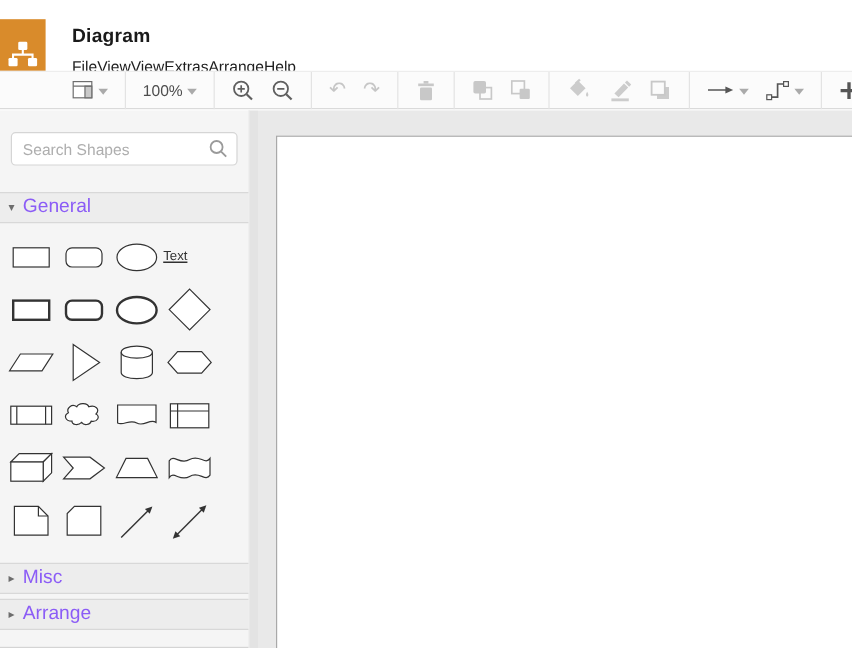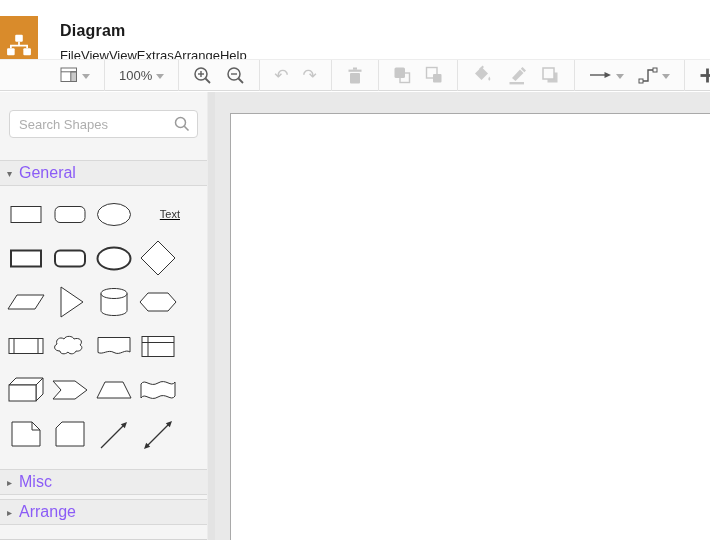--- a/index.html
+++ b/index.html
@@ -49,21 +49,21 @@
                     border-bottom:1px solid #d8d8d8; display:flex; align-items:center;
                     padding-left:7px; cursor:default; }
   .section-header .tri { font-size:10px; color:#6d6d6d; width:12px; }
   .section-label { font-size:16px; color:#8b5cf6; }
   .sec-general { margin-top:22px; }
   .sec-misc { margin-top:13px; }
   .sec-advanced { margin-top:4px; }
 
   .palette { display:grid; grid-template-columns:repeat(4,44px); grid-auto-rows:44px;
              padding:6px 0 0 4px; }
-  .shape { width:44px; height:44px; display:flex; align-items:center; justify-content:flex-end;text-decoration:underline; }
+  .shape { width:44px; height:44px; display:flex; align-items:center; justify-content:flex-start;text-decoration:underline; }
   .shape svg { width:44px; height:44px; }
   .shape-text { font-size:11px; color:#333; }
 </style>
 </head>
 <body>
 
 <div class="app">
 
   <div class="header">
     <div class="logo" id="logo-box" style="background: rgb(217, 139, 43);">

